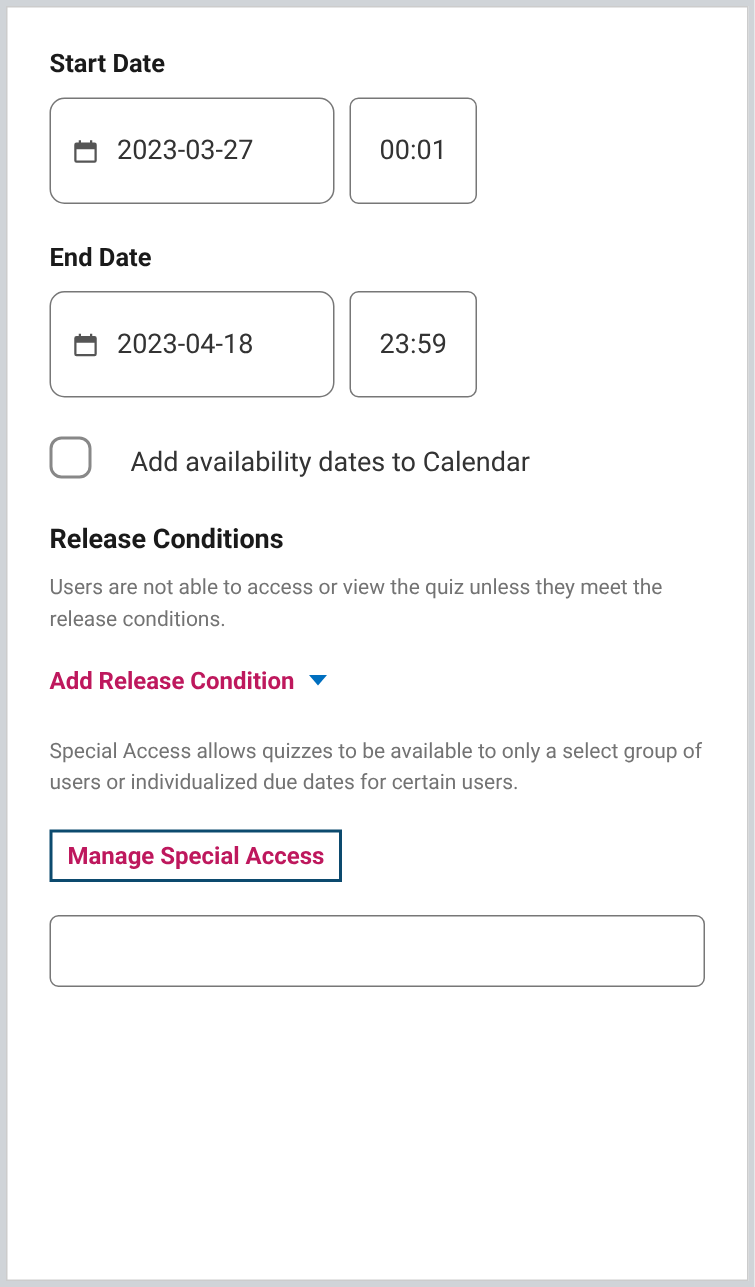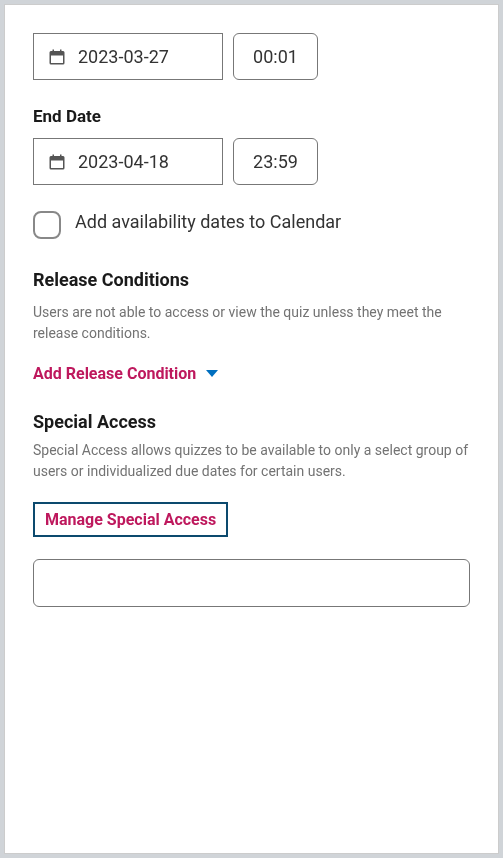--- a/index.html
+++ b/index.html
@@ -49,51 +49,51 @@
     }
     .date-row {
       display: flex;
       gap: 10px;
       margin-bottom: 26px;
     }
     .date-input {
       display: flex;
       align-items: center;
       border: 1px solid #777;
-      border-radius: 0;
+      border-radius: 10px;
       padding: 12px 14px;
       font-size: 18px;
       color: #333;
       background: #fff;
       cursor: pointer;
       min-width: 190px;
     }
     .time-input {
       display: flex;
       align-items: center;
       justify-content: center;
       border: 1px solid #777;
       border-radius: 6px;
-      padding: 12px 18px;
+      padding: 24px 18px;
       font-size: 18px;
       color: #333;
       background: #fff;
       cursor: pointer;
       min-width: 85px;
     }
     .calendar-icon {
       width: 18px;
       height: 18px;
       margin-right: 12px;
       flex-shrink: 0;
     }
     .checkbox-row {
       display: flex;
-      align-items: flex-start;
-      gap: 14px;
+      align-items: flex-end;
+      gap: 26px;
       margin-bottom: 30px;
     }
     .checkbox {
       width: 28px;
       height: 28px;
       border: 2px solid #888;
       border-radius: 8px;
       background: #fff;
       cursor: pointer;
       flex-shrink: 0;
@@ -153,20 +153,21 @@
       margin-bottom: 8px;
     }
   </style>
 </head>
 <body>
 
 <div class="panel">
 
 
   
+  <label class="field-label">Start Date</label>
   <div class="date-row">
     <div class="date-input">
       <svg class="calendar-icon" viewBox="0 0 24 24" fill="#555">
         <rect x="3" y="5" width="18" height="16" rx="1" fill="none" stroke="#555" stroke-width="2"></rect>
         <rect x="3" y="5" width="18" height="5" fill="#555"></rect>
         <rect x="6" y="2" width="2" height="5" fill="#555"></rect>
         <rect x="16" y="2" width="2" height="5" fill="#555"></rect>
       </svg>
       <span>2023-03-27</span>
     </div>
@@ -200,21 +201,20 @@
 
   
   <div class="section-heading">Release Conditions</div>
   <p class="description">Users are not able to access or view the quiz unless they meet the release conditions.</p>
   <div class="link-action">
     <span>Add Release Condition</span>
     <span class="dropdown-chevron"></span>
   </div>
 
   
-  <div class="section-heading section-gap">Special Access</div>
   <p class="description">Special Access allows quizzes to be available to only a select group of users or individualized due dates for certain users.</p>
   <div class="highlight-box">
     <div class="link-action">
       <span>Manage Special Access</span>
     </div>
   </div>
 
   
   <input type="text" class="text-input" value="" style="">
 

